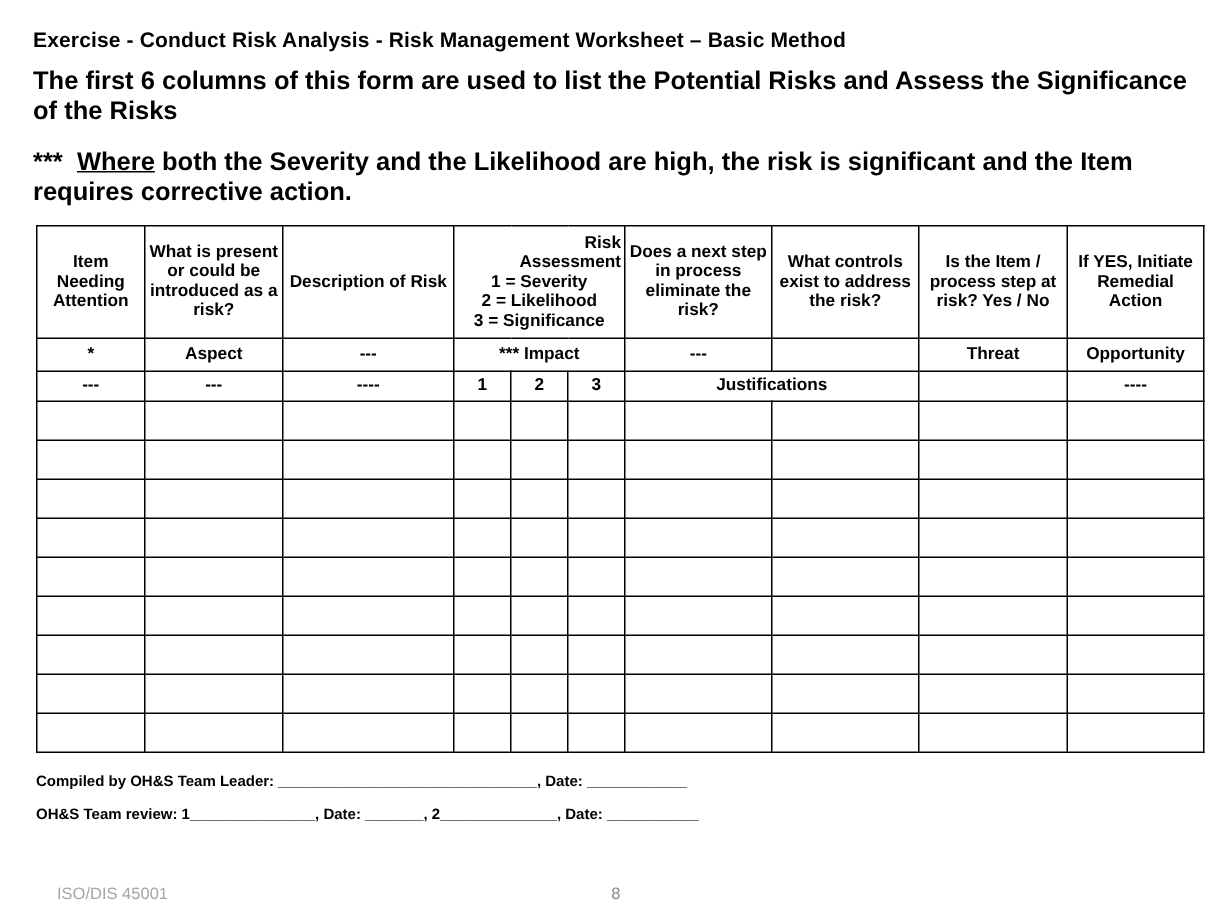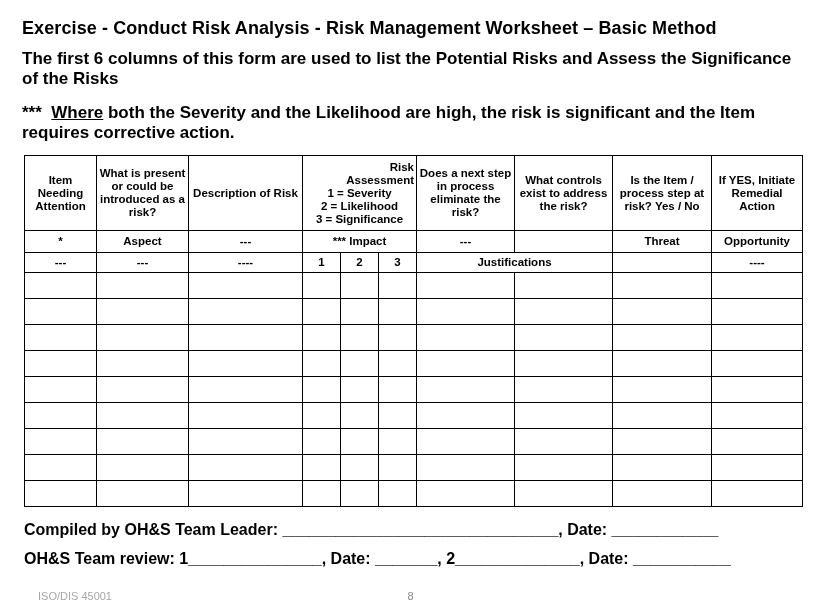--- a/index.html
+++ b/index.html
@@ -15,21 +15,21 @@
     overflow: hidden;
   }
   .page {
     position: relative;
     width: 821px;
     height: 616px;
     box-sizing: border-box;
     padding: 16px 22px 0 22px;
   }
   .doc-title {
-    font-size: 18px;
+    font-size: 14px;
     font-weight: bold;
     margin: 2px 0 10px 0;
     letter-spacing: 0.1px;
   }
   .intro-line {
     font-size: 17px;
     font-weight: bold;
     margin: 0 0 9px 0;
   }
   .intro-line.spaced {
@@ -86,21 +86,21 @@
     text-align: right;
     display: block;
     margin-left: 20px;
   }
   .impact-cell {
     position: relative;
   }
   .footer-lines {
     margin-top: 14px;
     margin-left: 2px;
-    font-size: 16px;
+    font-size: 10px;
     font-weight: bold;
   }
   .footer-lines .fl {
     margin-bottom: 11px;
   }
   .page-footer {
     position: absolute;
     left: 22px;
     right: 22px;
     bottom: 14px;

